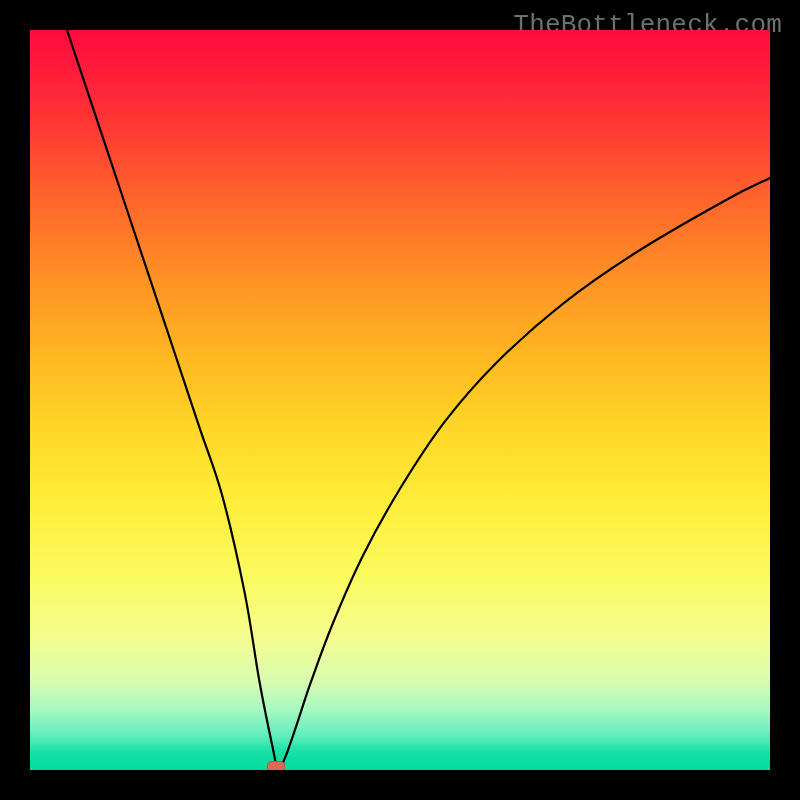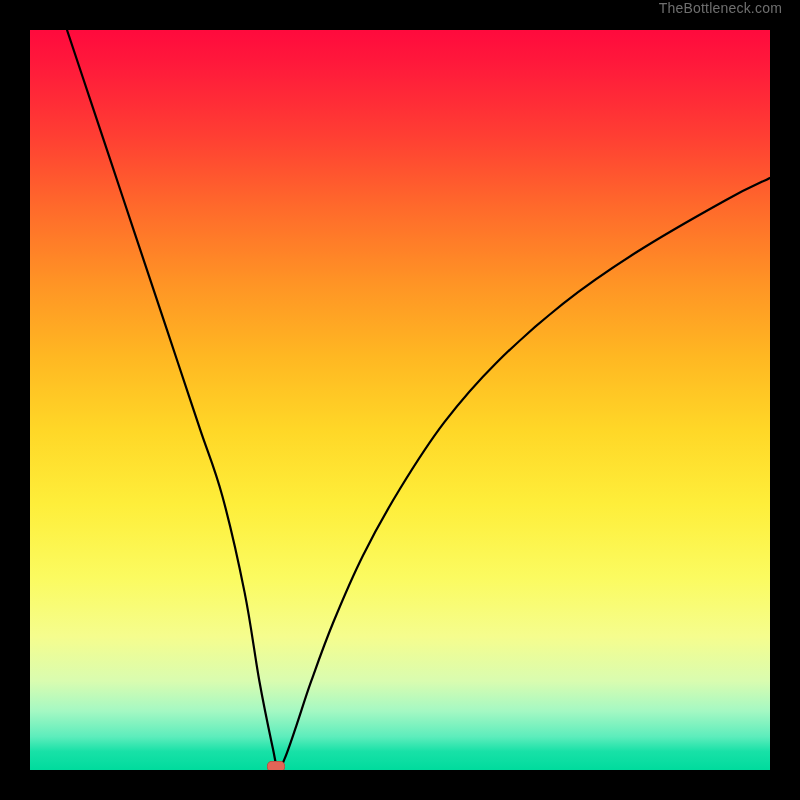--- a/index.html
+++ b/index.html
@@ -5,24 +5,24 @@
   * { margin: 0; padding: 0; box-sizing: border-box; }
   html, body { width: 800px; height: 800px; overflow: hidden; background: #000; }
   .frame {
     position: relative;
     width: 800px;
     height: 800px;
     background: #000;
   }
   .watermark-link {
     position: absolute;
-    top: 0;
+    top: 10px;
     right: 18px;
-    font-family: Liberation Sans, sans-serif;
-    font-size: 14px;
+    font-family: Liberation Mono, monospace;
+    font-size: 26px;
     font-weight: 400;
     color: #6f6f6f;
     text-decoration: none;
     letter-spacing: 0.2px;
     cursor: pointer;
   }
   .plot-area {
     position: absolute;
     left: 30px;
     top: 30px;

